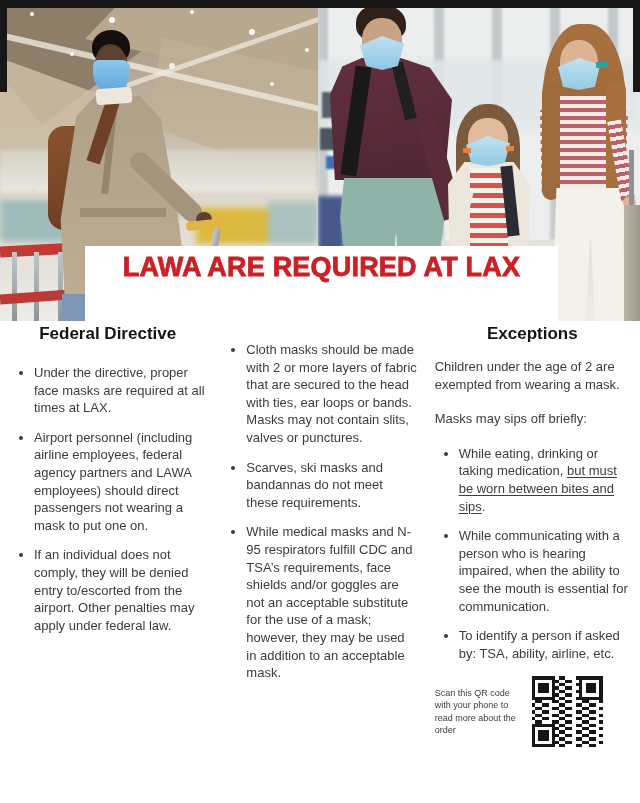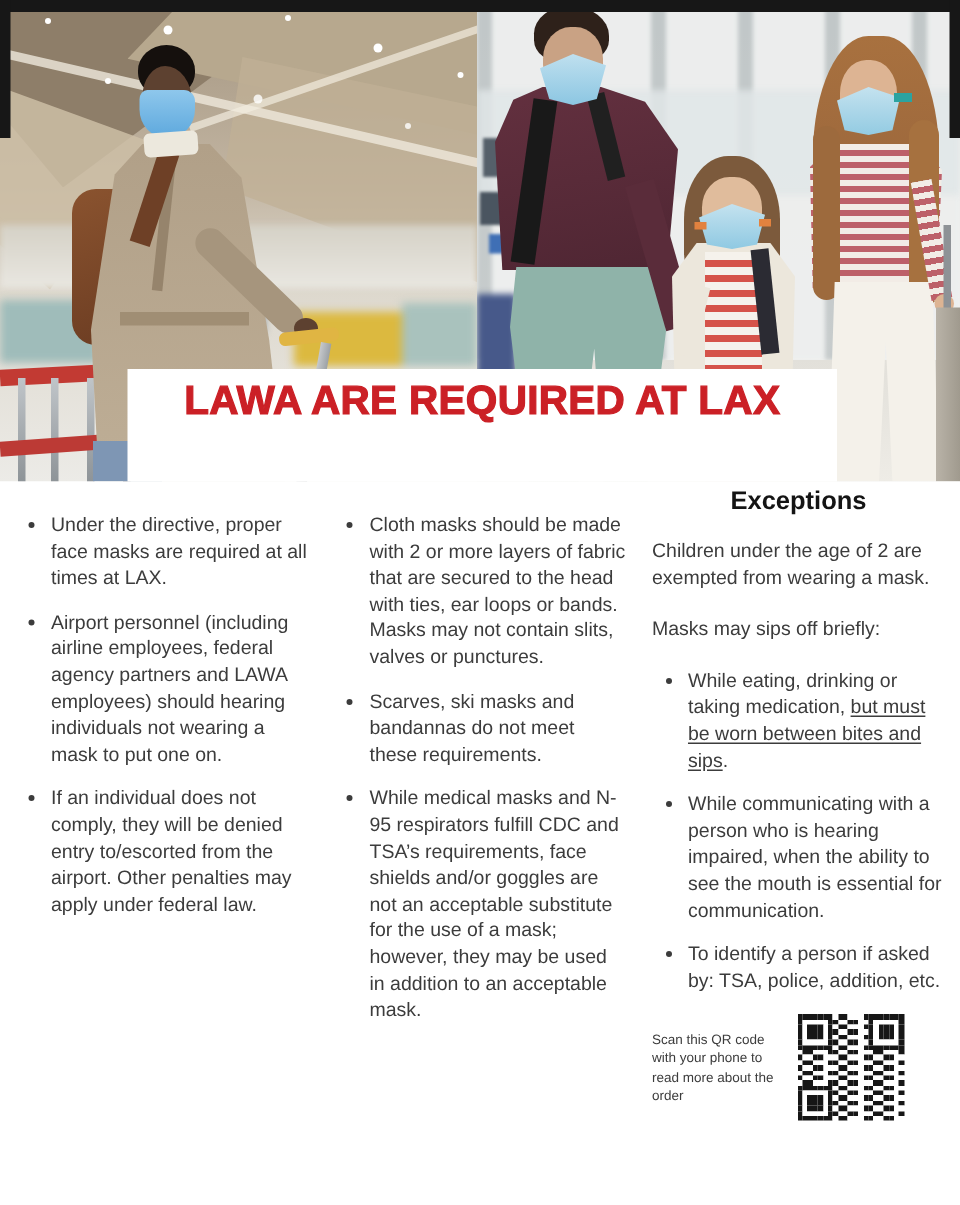--- a/index.html
+++ b/index.html
@@ -241,43 +241,44 @@
     <div class="abs strip-right"></div>
   </div>
 
   <div class="banner">
     <div class="banner-line">LAWA ARE REQUIRED AT LAX</div>
   </div>
 
   <div class="content">
 
     <div class="col">
+      <div class="col-header">Federal Directive</div>
       <ul>
         <li>Under the directive, proper face masks are required at all times at LAX.</li>
-        <li>Airport personnel (including airline employees, federal agency partners and LAWA employees) should hearing individuals not wearing a mask to put one on.</li>
+        <li>Airport personnel (including airline employees, federal agency partners and LAWA employees) should direct passengers not wearing a mask to put one on.</li>
         <li>If an individual does not comply, they will be denied entry to/escorted from the airport. Other penalties may apply under federal law.</li>
       </ul>
     </div>
 
     <div class="col">
       <ul>
         <li>Cloth masks should be made with 2 or more layers of fabric that are secured to the head with ties, ear loops or bands. Masks may not contain slits, valves or punctures.</li>
         <li>Scarves, ski masks and bandannas do not meet these requirements.</li>
         <li>While medical masks and N-95 respirators fulfill CDC and TSA’s requirements, face shields and/or goggles are not an acceptable substitute for the use of a mask; however, they may be used in addition to an acceptable mask.</li>
       </ul>
     </div>
 
     <div class="col">
       <div class="col-header">Exceptions</div>
       <p>Children under the age of 2 are exempted from wearing a mask.</p>
       <p>Masks may sips off briefly:</p>
       <ul class="ul-tight">
         <li><span>While eating, drinking or taking medication, </span><span class="u">but must be worn between bites and sips</span><span>.</span></li>
         <li>While communicating with a person who is hearing impaired, when the ability to see the mouth is essential for communication.</li>
-        <li>To identify a person if asked by: TSA, police, addition, etc.</li>
+        <li>To identify a person if asked by: TSA, ability, airline, etc.</li>
       </ul>
       <div class="qr-row">
         <div class="qr-note">Scan this QR code with your phone to read more about the order</div>
         <div class="qr-code">
             <div style="background: rgb(22, 22, 22);"></div>
             <div style="background: rgb(22, 22, 22);"></div>
             <div style="background: rgb(22, 22, 22);"></div>
             <div style="background: rgb(22, 22, 22);"></div>
             <div style="background: rgb(22, 22, 22);"></div>
             <div style="background: rgb(22, 22, 22);"></div>

